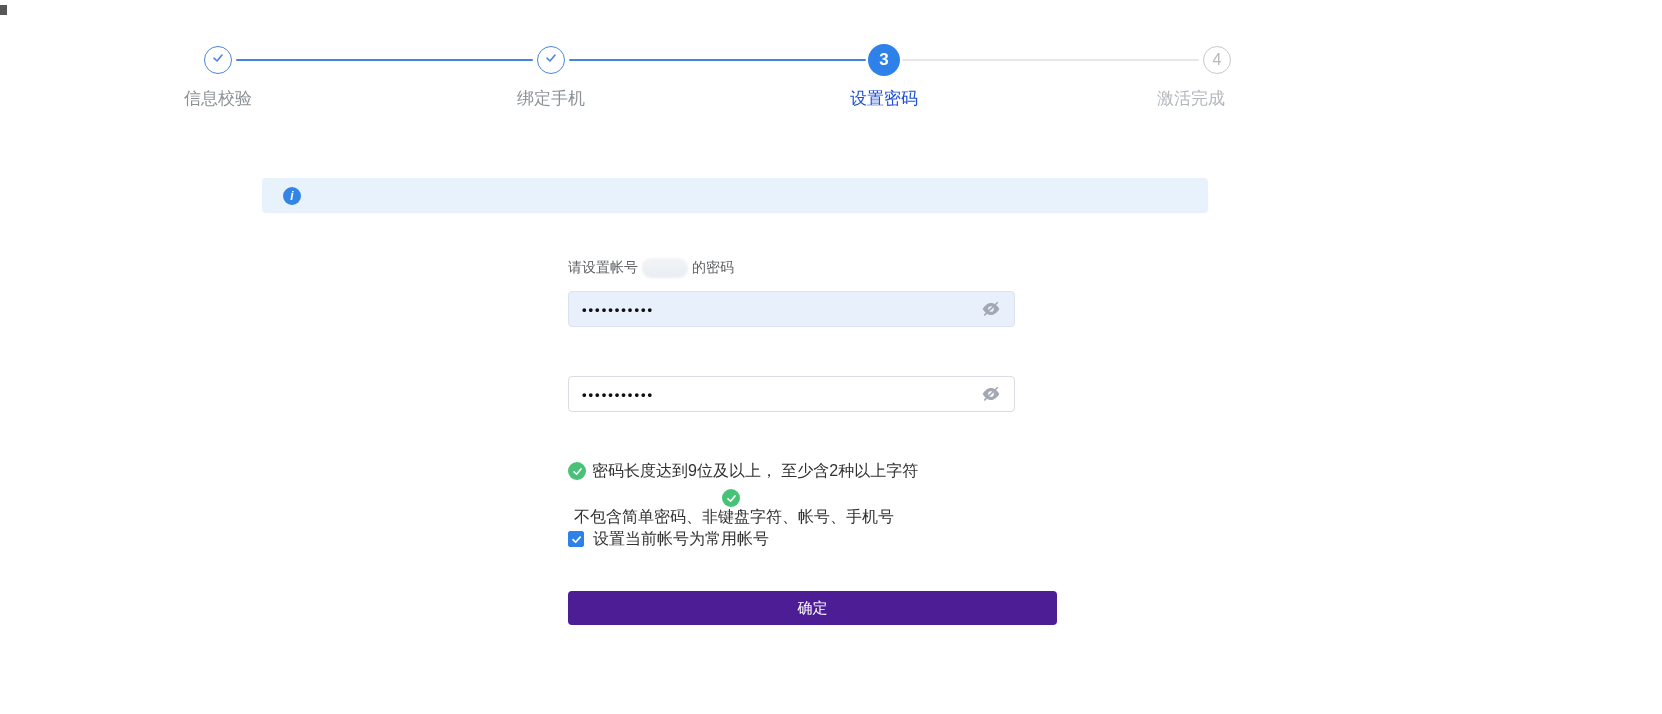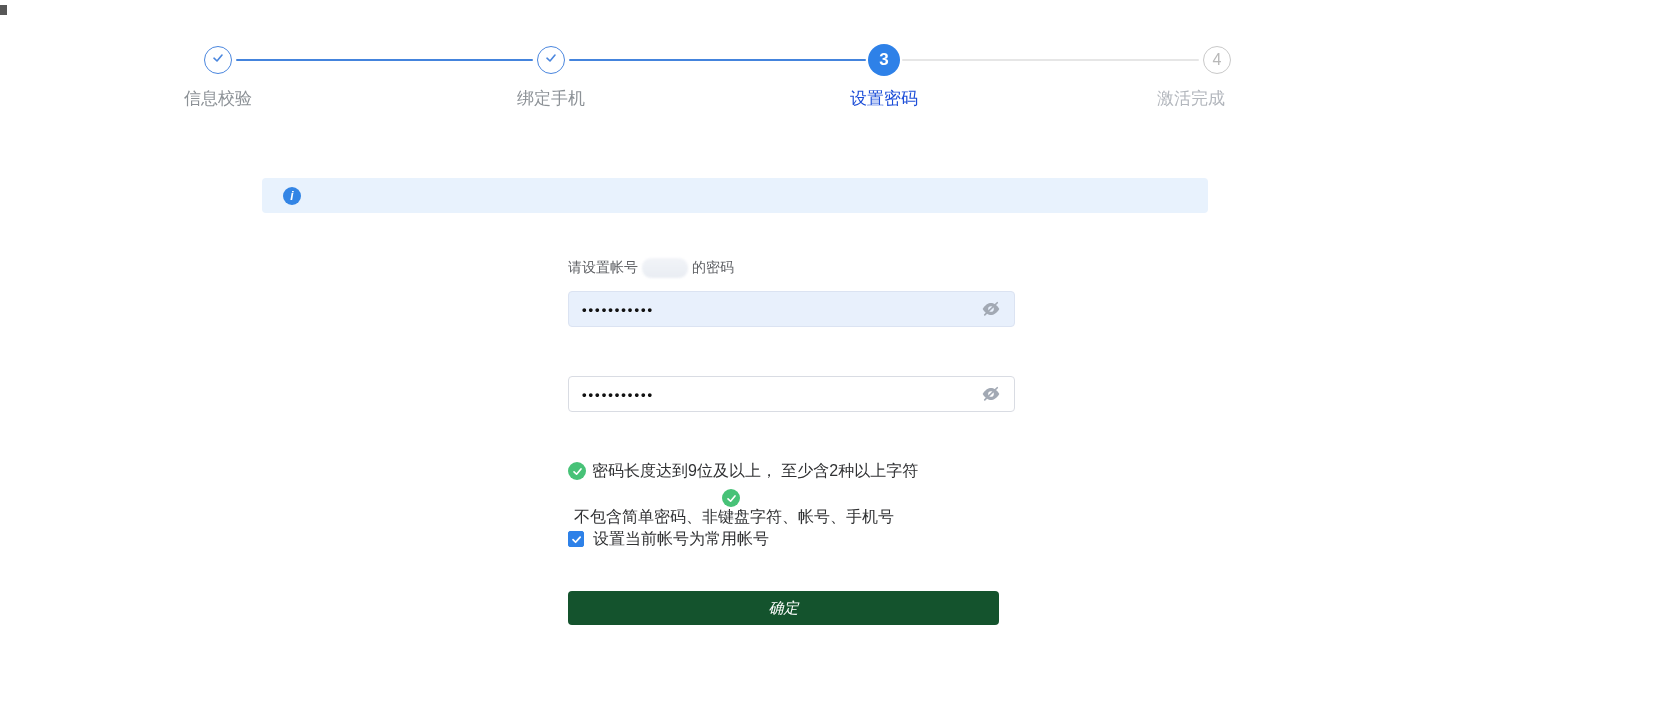--- a/index.html
+++ b/index.html
@@ -103,26 +103,25 @@
   .checkbox-box {
     width: 16px; height: 16px; border-radius: 2px;
     background: #2e81e8; border: 1px solid #2e81e8;
     display: flex; align-items: center; justify-content: center;
     flex-shrink: 0;
   }
   .checkbox-label { margin-left: 9px; font-size: 16px; color: #303133; text-align: right; }
 
   
   .submit-btn {
-    position: absolute; left: 568px; top: 591px; width: 431px; height: 34px;
-    background: #14532d; border: none; border-radius: 4px;
+    position: absolute; left: 568px; top: 591px; width: 489px; height: 34px;
+    background: #4c1d95; border: none; border-radius: 4px;
     color: #fff; font-size: 15px; font-family: inherit;
     display: flex; align-items: center; justify-content: center;
     cursor: pointer;
-    font-style: italic;
   }
 
   .artifact {
     position: absolute; left: 0; top: 5px; width: 7px; height: 10px;
     background: #3a3a3a; opacity: .85;
   }
 </style>
 </head>
 <body>
 

